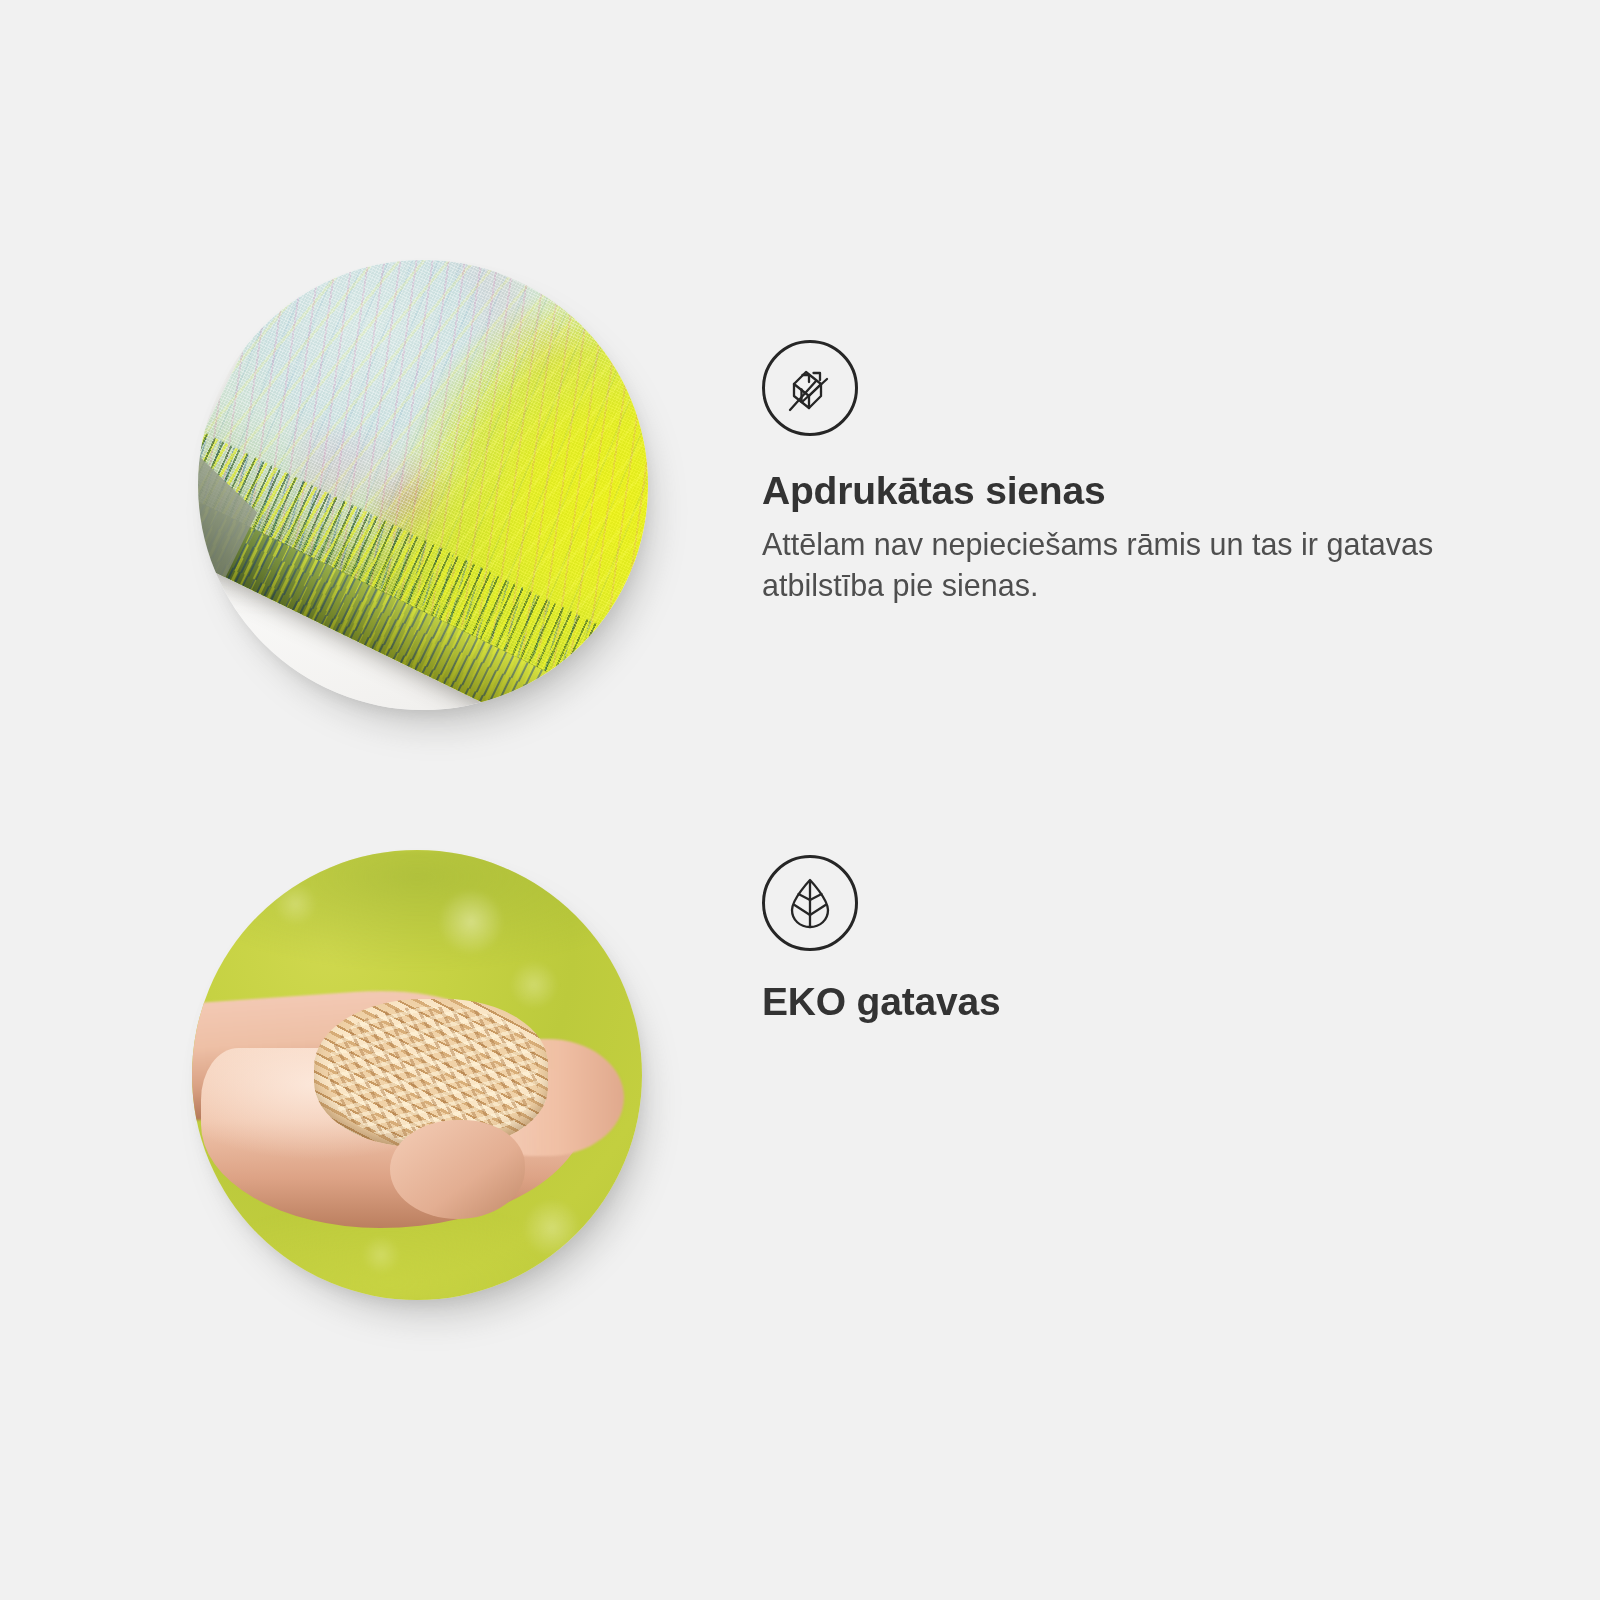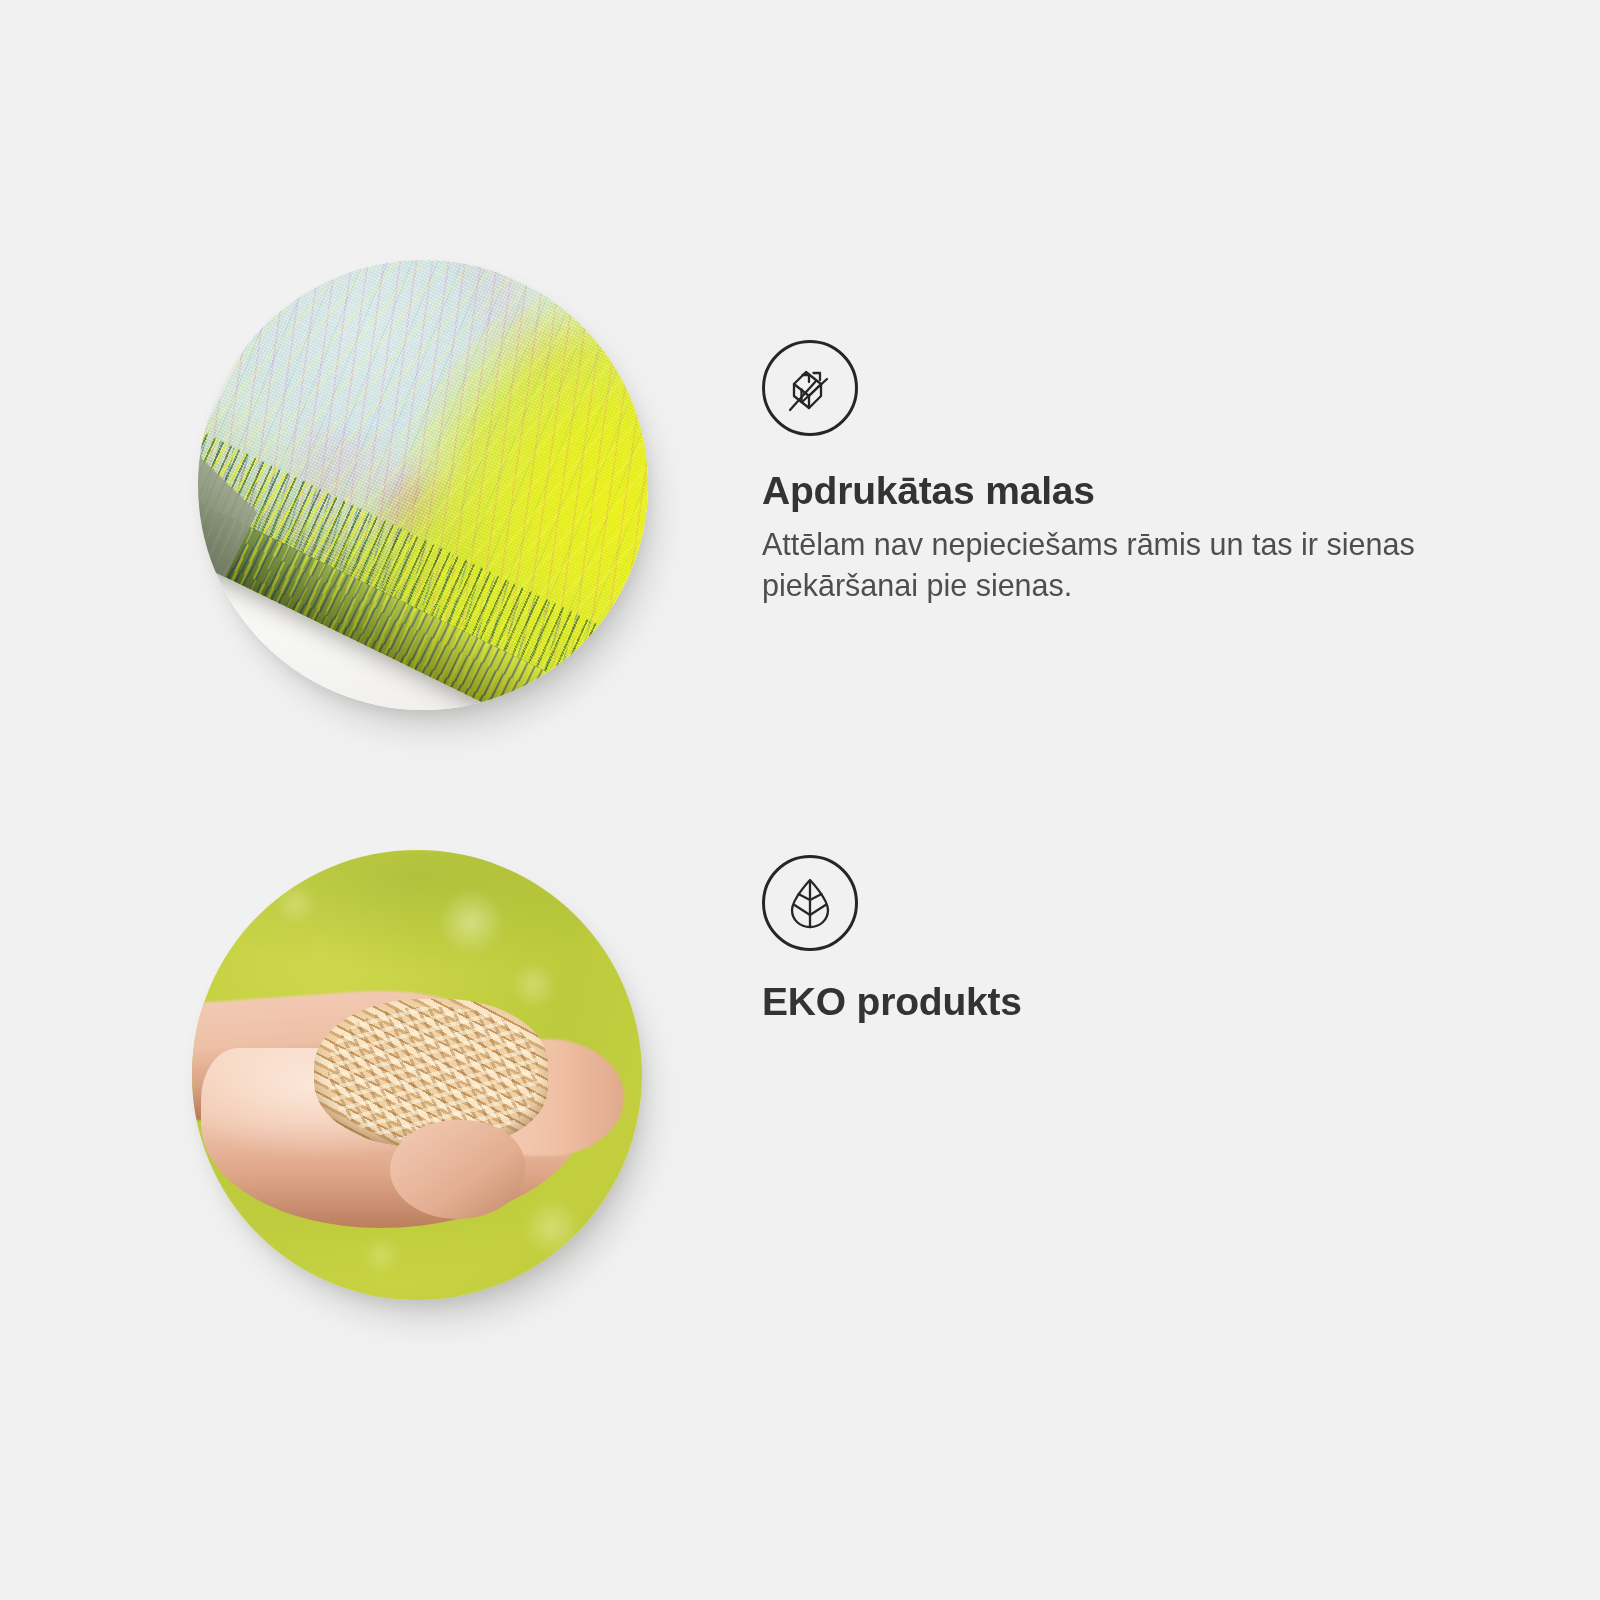--- a/index.html
+++ b/index.html
@@ -305,22 +305,22 @@
           <path d="M14 26 L14 38 L29 50 L29 38"></path>
           <path d="M41 26 L41 34"></path>
           <path d="M21.5 31.5 L21.5 44"></path>
           <path d="M29 50 L41 38 L41 34"></path>
           <path d="M10 52 L36 23"></path>
           <path d="M29 24 L29 17 L22.5 17"></path>
           <path d="M22 44 L47 21"></path>
           <path d="M40 22 L40 15 L33.5 15"></path>
         </svg>
       </div>
-      <h2 class="feature-title">Apdrukātas malas</h2>
-      <p class="feature-desc">Attēlam nav nepieciešams rāmis un tas ir sienas piekāršanai pie sienas.</p>
+      <h2 class="feature-title">Apdrukātas sienas</h2>
+      <p class="feature-desc">Attēlam nav nepieciešams rāmis un tas ir gatavas atbilstība pie sienas.</p>
     </div>
   </section>
 
   <section class="feature feature--eco">
 
     <div class="photo-wrap">
       <div class="photo eco-photo">
         <div class="eco-bokeh"></div>
         <div class="eco-arm"></div>
         <div class="eco-palm"></div>
@@ -334,17 +334,17 @@
       <div class="icon-circle">
         <svg width="58" height="58" viewBox="0 0 58 58" fill="none" stroke="#262626" stroke-width="2.3" stroke-linecap="round" stroke-linejoin="round">
           <path d="M29 6 C29 6 47 25 47 36 C47 46 39 53 29 53 C19 53 11 46 11 36 C11 25 29 6 29 6 Z"></path>
           <path d="M29 8 L29 53"></path>
           <path d="M29 26 L17.5 20"></path>
           <path d="M29 26 L40.5 20"></path>
           <path d="M29 41 L13.5 31"></path>
           <path d="M29 41 L44.5 31"></path>
         </svg>
       </div>
-      <h2 class="feature-title">EKO produkts</h2>
+      <h2 class="feature-title">EKO gatavas</h2>
     </div>
   </section>
 
 </div>
 
 </body></html>

